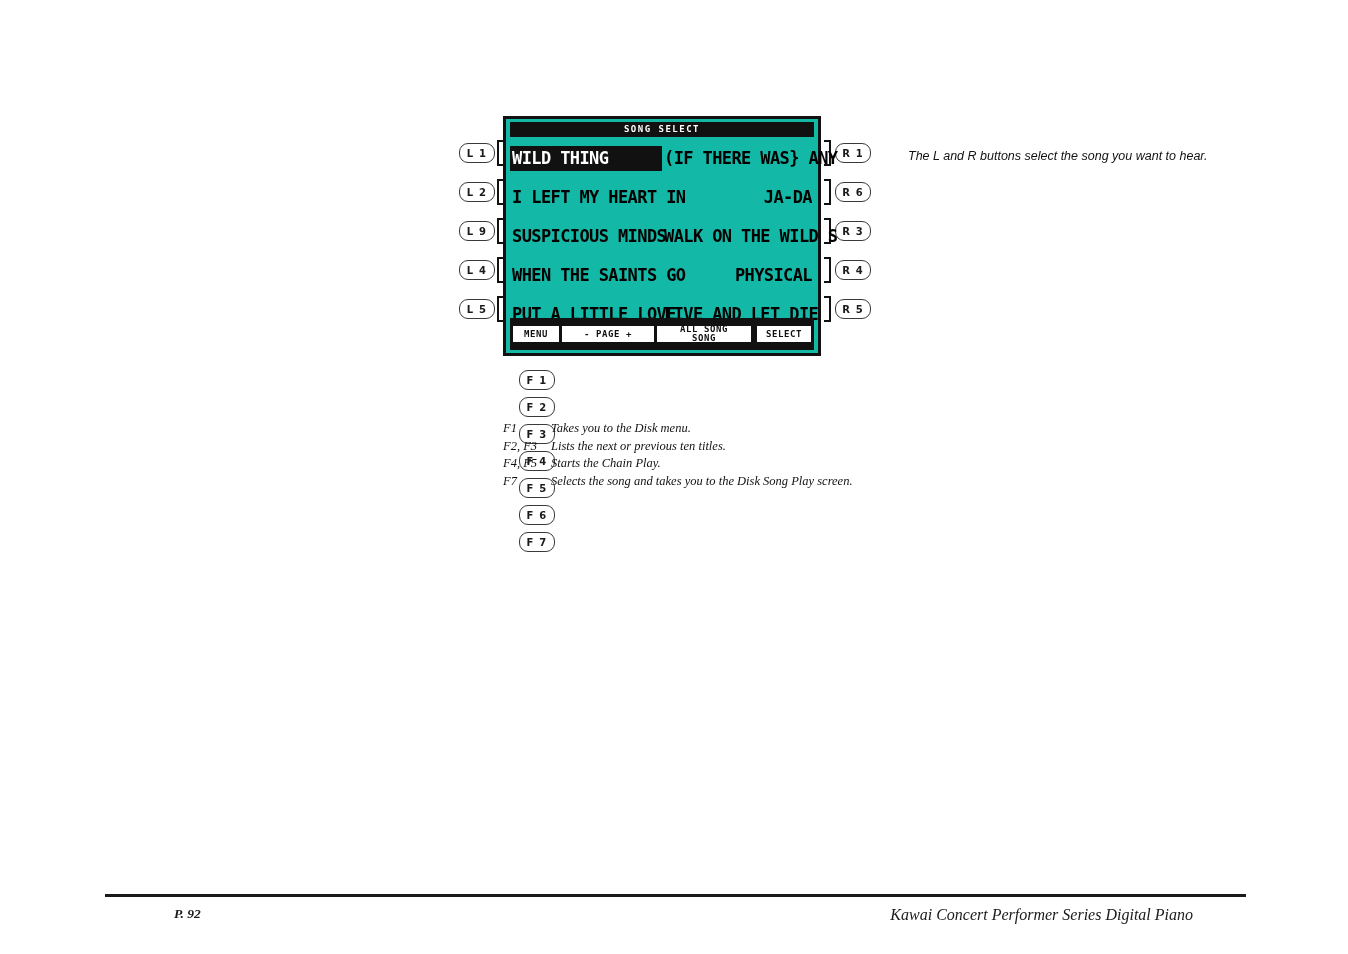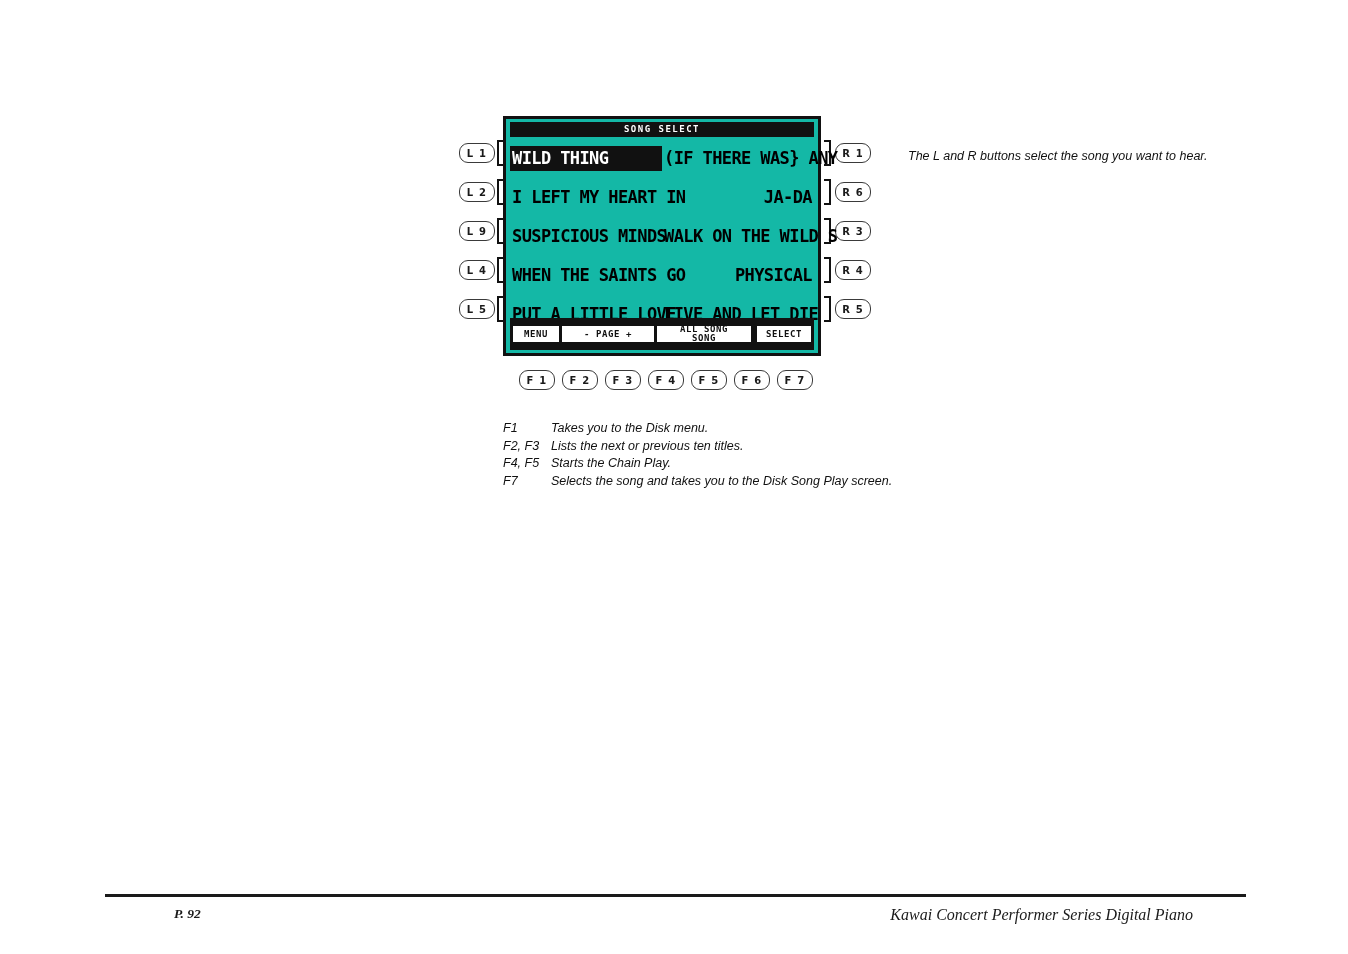--- a/index.html
+++ b/index.html
@@ -160,20 +160,21 @@
     border-bottom: 2.5px solid #111111;
   }
 
   
   #fbutton-row {
     position: absolute;
     left: 66px;
     top: 258px;
     display: flex;
     gap: 7px;
+    flex-direction: column;
   }
   .f-btn {
     width: 36px;
     height: 20px;
     border: 1.6px solid #3a3a3a;
     border-radius: 9px;
     background: #ffffff;
     font-family: "DejaVu Sans", sans-serif;
     font-size: 10px;
     font-weight: 700;
@@ -202,21 +203,21 @@
   #legend {
     position: absolute;
     left: 503px;
     top: 420px;
     font-family: "Liberation Sans", sans-serif;
     font-style: italic;
     font-size: 12.5px;
     line-height: 17.5px;
     color: #111111;
   }
-  #legend table { border-collapse: collapse; }
+  #legend table { border-collapse: collapse; font-family: Liberation Serif, serif; }
   #legend td { padding: 0; vertical-align: top; }
   #legend td.key  { width: 48px; white-space: nowrap; }
   #legend td.desc { padding-left: 0px; white-space: nowrap; }
 
   
   #footer-rule {
     position: absolute;
     left: 105px;
     top: 894px;
     width: 1141px;

